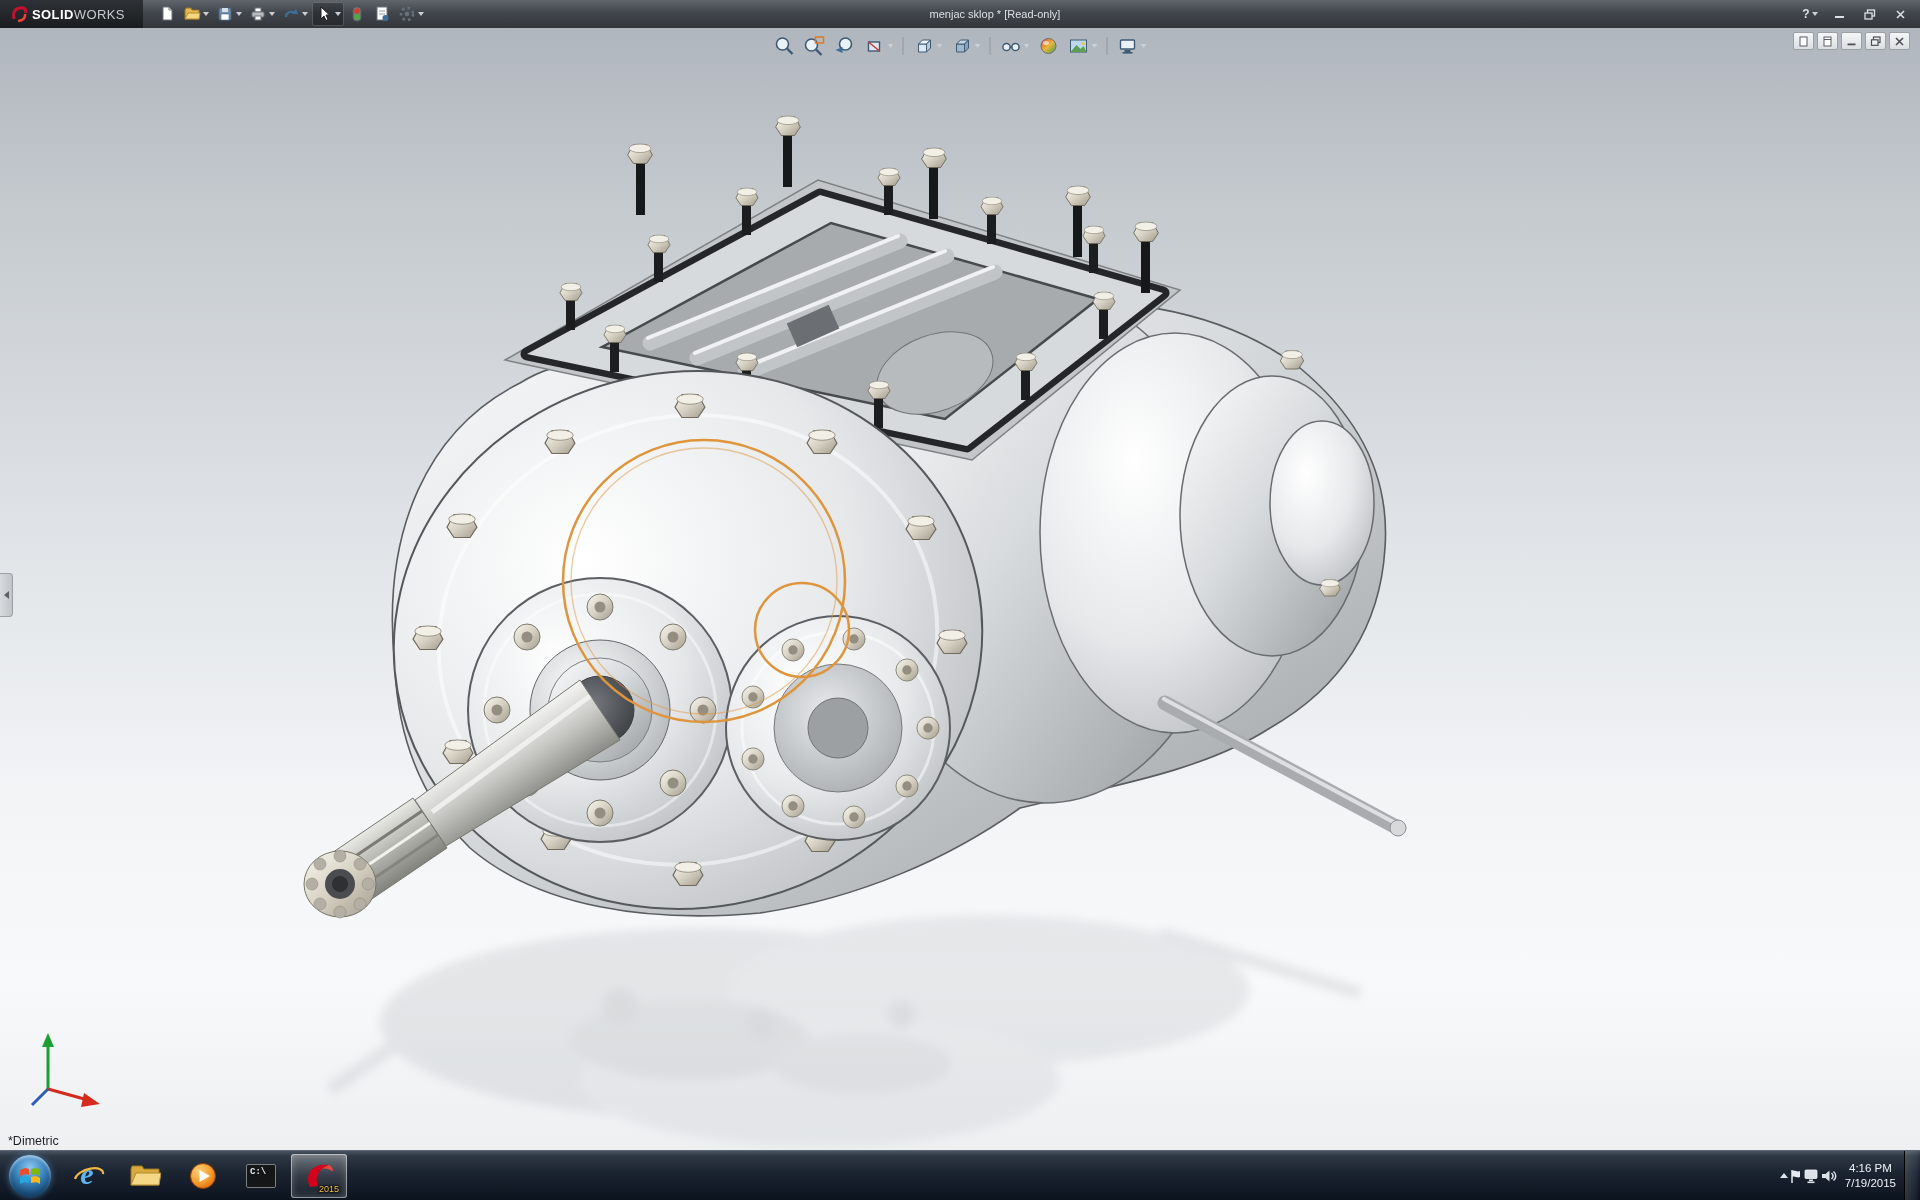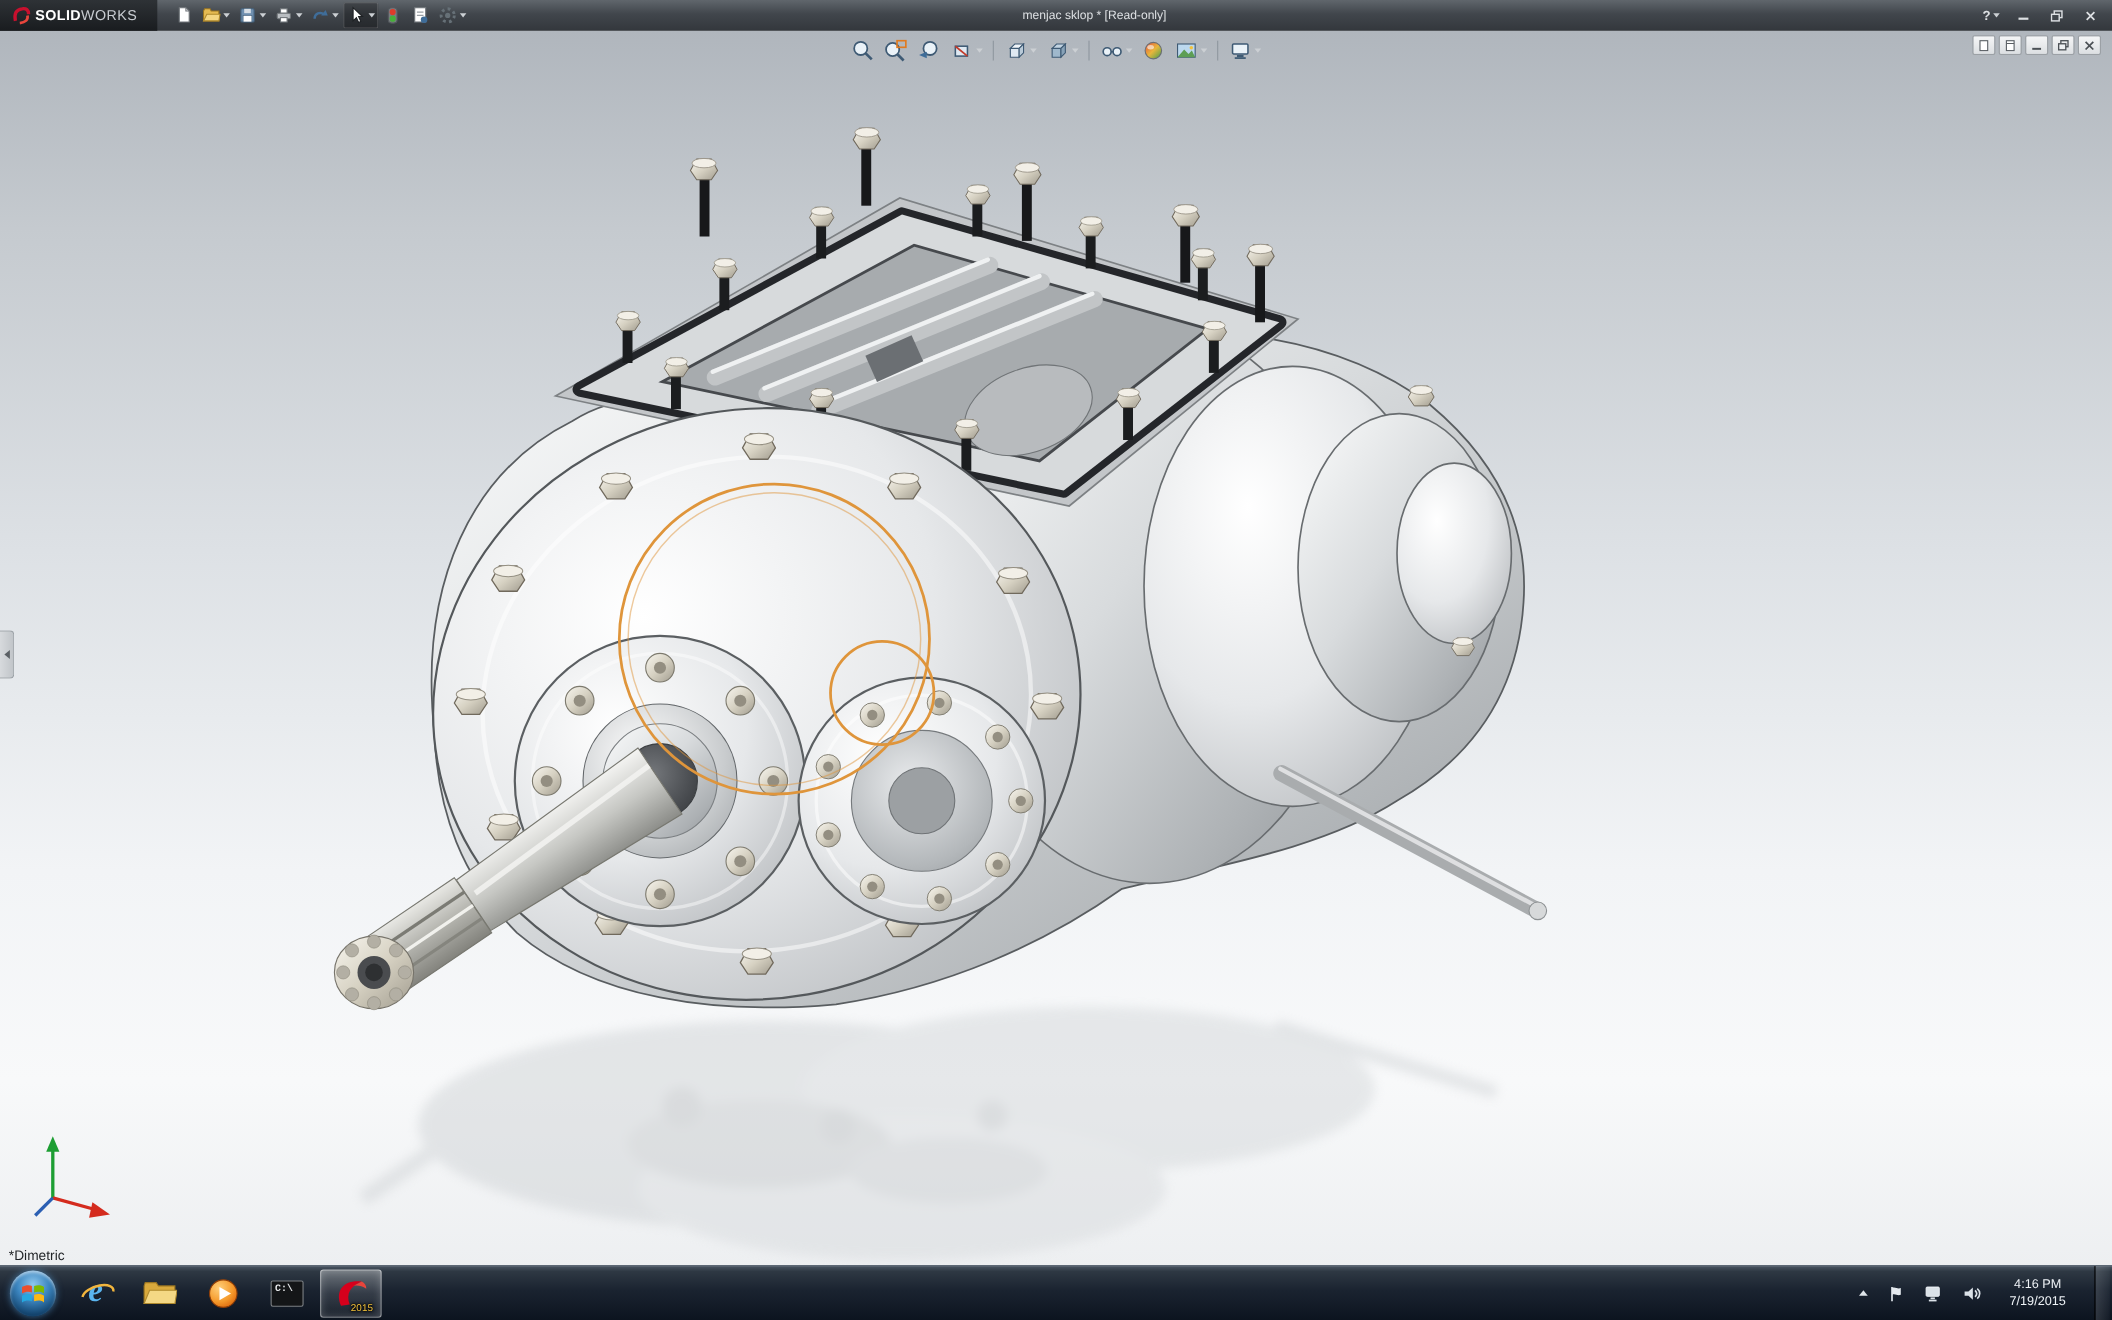--- a/index.html
+++ b/index.html
@@ -57,21 +57,21 @@
   .tb-app{width:56px;height:44px;margin:0 1px;border-radius:3px;display:flex;align-items:center;justify-content:center;position:relative;}
   .tb-app.active{background:linear-gradient(rgba(255,255,255,.30),rgba(255,255,255,.12) 50%,rgba(255,255,255,.05));
                  box-shadow:inset 0 0 0 1px rgba(255,255,255,.45),inset 0 0 9px rgba(255,255,255,.28);}
   .ie-e{font-family:"Liberation Serif",serif;font-style:italic;font-weight:bold;font-size:30px;color:#5ab5f0;
         line-height:1;position:relative;top:-2px;}
   .cmd-ico{width:28px;height:22px;background:#141618;border:1px solid #7c8084;border-radius:2px;position:relative;}
   .cmd-ico span{position:absolute;top:2px;left:3px;font-family:"Liberation Mono",monospace;font-size:9px;font-weight:bold;color:#e8eaec;}
   .sw-ico{position:relative;width:34px;height:32px;}
   .sw-badge{position:absolute;right:-3px;bottom:-2px;font-size:9px;font-weight:normal;color:#f5c43c;
             text-shadow:0 0 2px #000,0 0 2px #000,0 0 3px #000;}
-  .tray{margin-left:auto;display:flex;align-items:center;gap:18px;padding-right:2px;}
+  .tray{margin-left:auto;display:flex;align-items:center;gap:0;padding-right:2px;}
   .tri-up{width:0;height:0;border-left:4px solid transparent;border-right:4px solid transparent;
           border-bottom:5px solid #dfe5ea;}
   .clock{color:#eef2f6;font-size:11.5px;line-height:1.3;text-align:center;margin:0 8px;}
   .show-desktop{width:13px;height:49px;border-left:1px solid #000;
                 background:linear-gradient(90deg,rgba(255,255,255,.14),rgba(255,255,255,.03));}
 </style>
 </head>
 <body>
 
 <div class="screen">

